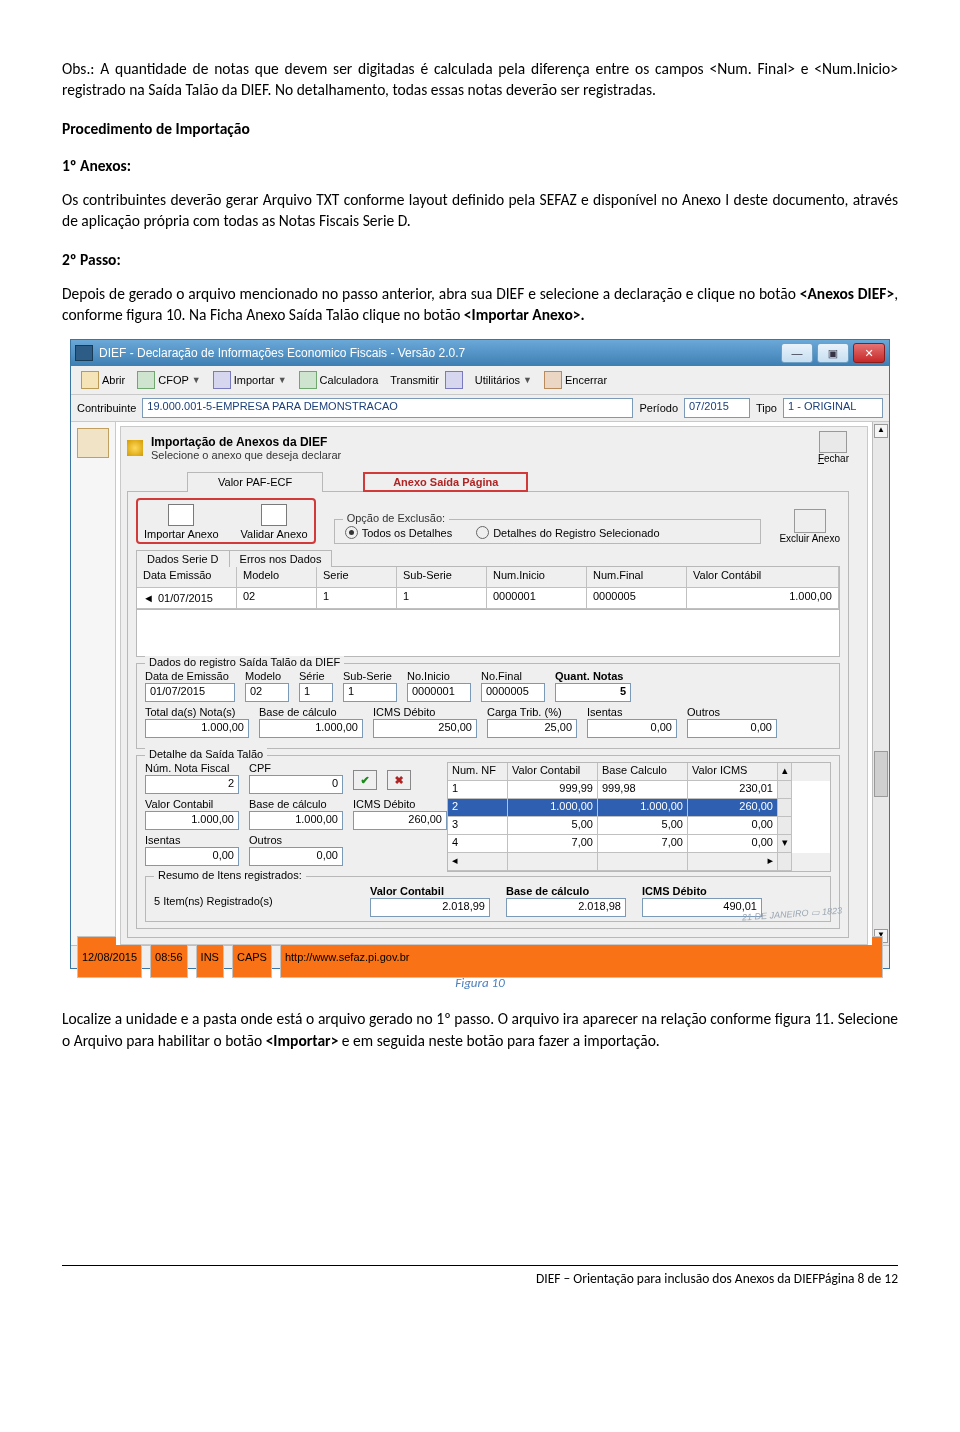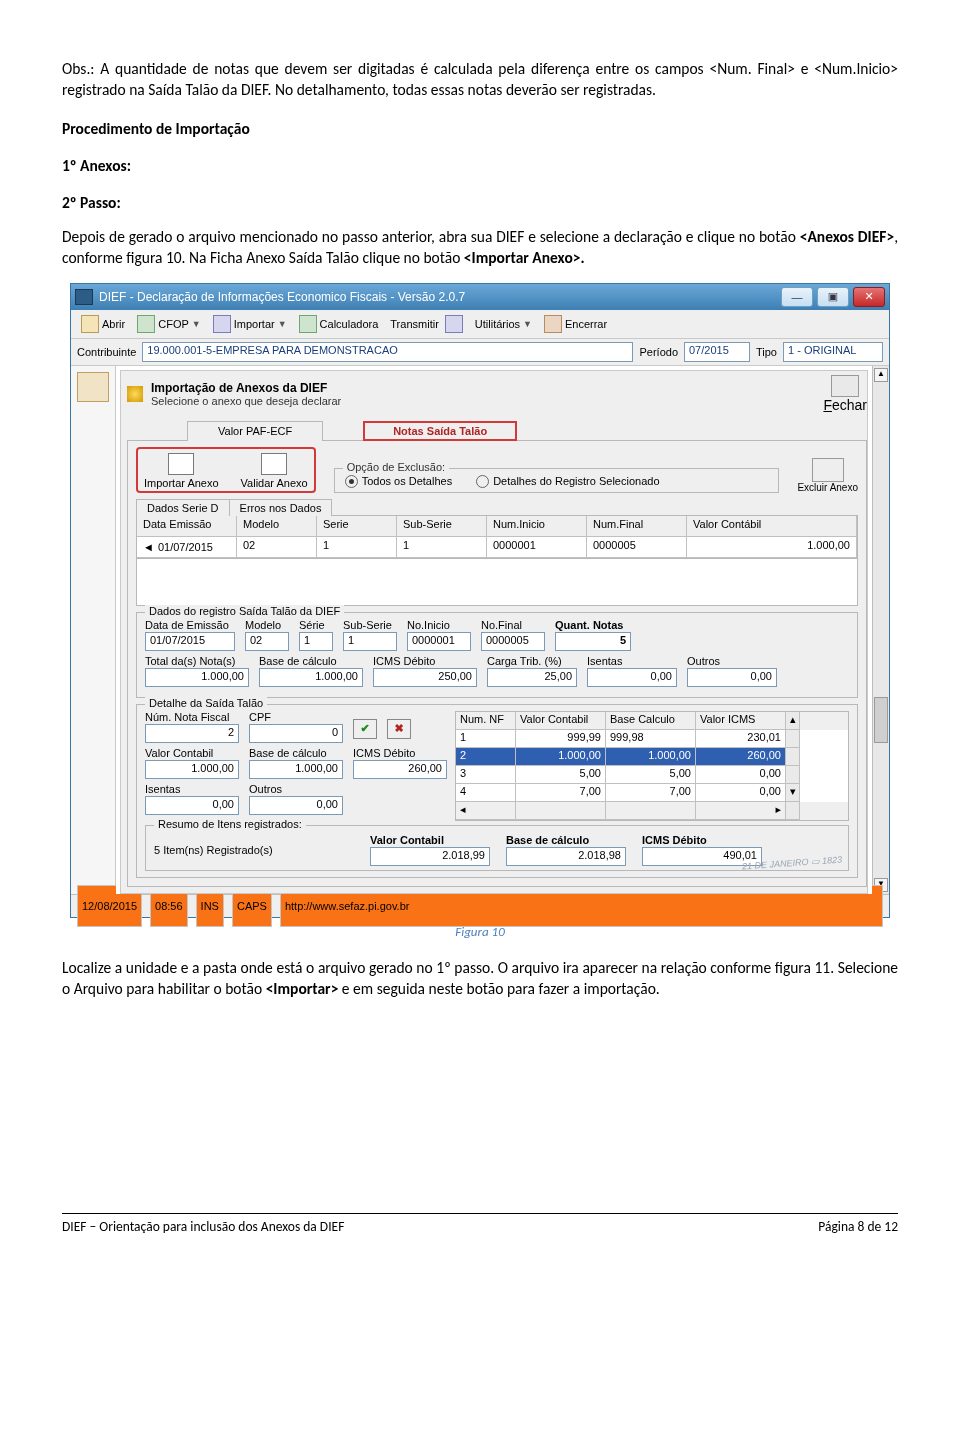--- a/index.html
+++ b/index.html
@@ -1,21 +1,21 @@
 <!DOCTYPE html>
 <html><head>
 <meta charset="utf-8">
 <style>
   body{margin:0;background:#fff;font-family:Calibri,Arial,sans-serif;color:#000;width:960px}
   .page{padding:58px 62px 30px 62px;box-sizing:border-box}
   p{margin:0 0 14px 0;line-height:1.38;font-size:15.5px;text-align:justify}
   .bold{font-weight:bold}
   .headline{font-weight:bold;font-size:15.5px;margin:18px 0 14px 0}
   .caption{text-align:center;color:#4F81BD;font-style:italic;font-size:13px;margin:6px 0 18px 0}
-  .footer{border-top:1px solid #000;margin:170px 62px 0 62px;display:flex;justify-content:space-between;font-size:13.5px;padding-top:4px}
+  .footer{border-top:1px solid #000;margin:170px 62px 0 62px;display:flex;justify-content:flex-end;font-size:13.5px;padding-top:4px}
   
   .shot{width:820px;margin:0 auto 4px auto;font-family:Liberation Sans, sans-serif;font-size:11px;color:#000}
   .win{border:1px solid #3976a3}
   .titlebar{height:26px;background:linear-gradient(#6aa8d8,#3e7fb3);display:flex;align-items:center;color:#fff;font-size:12px;padding:0 4px}
   .titlebar .t-icon{width:16px;height:14px;background:#2d5d86;border:1px solid #173a55;margin-right:6px}
   .winbtns{margin-left:auto;display:flex;gap:4px}
   .wbtn{width:30px;height:18px;border-radius:3px;background:linear-gradient(#e9f2fa,#c5dff2);border:1px solid #6f9fc3;display:flex;align-items:center;justify-content:center;font-size:11px;color:#334}
   .wbtn.close{background:linear-gradient(#e57373,#c62828);color:#fff;border-color:#8b1c1c}
   .toolbar{display:flex;align-items:center;gap:4px;padding:3px 6px;background:#efefef;border-bottom:1px solid #c9c9c9;font-size:11px}
   .tb-item{display:flex;align-items:center;gap:3px;padding:2px 4px}
@@ -23,26 +23,26 @@
   .tb-ico.b2{background:#cfe4cf;border-color:#6fa76f}
   .tb-ico.b3{background:#d6d6ee;border-color:#7a7abf}
   .tb-ico.b4{background:#ead6c2;border-color:#b88a5c}
   .dd{font-size:9px;color:#555}
   .row2{display:flex;align-items:center;gap:6px;padding:3px 6px;background:#efefef;border-bottom:1px solid #c9c9c9}
   .fld{border:1px solid #7a9ab8;background:#fff;padding:1px 4px;height:16px;font-size:11px;color:#1a3e7a}
   .body{display:flex}
   .sidebar{width:44px;background:#f6f6f6;border-right:1px solid #c9c9c9;display:flex;flex-direction:column;align-items:center;padding-top:6px;gap:170px}
   .side-ico{width:30px;height:28px;background:#f0e3c6;border:1px solid #c0a060}
   .main{flex:1;background:#fff;position:relative}
-  .canvas{margin:4px 4px 0 4px;border:1px solid #c9c9c9;background:#efefef;padding:4px 0 6px 6px}
+  .canvas{margin:4px 4px 0 4px;border:1px solid #c9c9c9;background:#efefef;padding:4px 18px 6px 6px}
   .hdrline{display:flex;align-items:center;gap:8px}
   .star{width:16px;height:16px;background:radial-gradient(#ffd95a,#d19a00)}
   .hdr-title{font-weight:bold;font-size:12px}
   .hdr-sub{font-size:11px;color:#333}
-  .fechar{margin-left:auto;font-size:14px}
+  .fechar{margin-left:auto;font-size:10px}
   .fechar .ico{width:26px;height:20px;background:#e9e9e9;border:1px solid #999;margin:0 auto}
   .tabs{display:flex;gap:40px;margin:8px 0 0 60px}
   .tab{background:#efefef;border:1px solid #b8b8b8;border-bottom:none;padding:3px 30px;font-size:11px}
   .tab.red{border:2px solid #d23a3a;color:#b02424;font-weight:bold;padding:2px 28px}
   .panel{border:1px solid #b8b8b8;background:#efefef;padding:6px 8px 8px 8px;margin-top:-1px}
   .toprow{display:flex;align-items:flex-end;gap:18px}
   .redbox{border:2px solid #d23a3a;border-radius:4px;padding:4px 6px 2px 6px;display:flex;gap:22px}
   .act{text-align:center;font-size:11px}
   .act .ico{width:24px;height:20px;border:1px solid #7a7a7a;background:#fff;margin:0 auto 2px auto}
   .grp{border:1px solid #b8b8b8;padding:6px 10px 4px 10px;position:relative;background:#efefef}
@@ -61,21 +61,21 @@
   .gh{background:#efefef}
   .gr .c1{display:flex;align-items:center;gap:4px}
   .blankarea{height:46px;background:#fff;border:1px solid #b8b8b8;border-top:none}
   .fs{border:1px solid #b8b8b8;background:#efefef;margin-top:6px;padding:6px 8px 6px 8px;position:relative}
   .fs .legend{position:absolute;top:-8px;left:8px;background:#efefef;padding:0 4px;font-size:11px}
   .ffrow{display:flex;gap:10px;margin-bottom:4px}
   .ff{display:flex;flex-direction:column;font-size:11px}
   .ff label{margin-bottom:1px}
   .ff .val{border:1px solid #7a9ab8;background:#fff;padding:1px 4px;height:15px;text-align:right}
   .ff .val.l{text-align:left}
-  .detwrap{display:flex;gap:8px}
+  .detwrap{display:flex;}
   .detleft{flex:0 0 300px}
   .dettbl{flex:1;border:1px solid #b8b8b8;background:#fff}
   .dh,.dr{display:grid;grid-template-columns:60px 90px 90px 90px 14px}
   .dh div,.dr div{border-right:1px solid #c0c0c0;border-bottom:1px solid #c0c0c0;padding:1px 4px;font-size:11px;height:15px}
   .dh{background:#efefef}
   .dr.sel div{background:#2f5fb0;color:#fff}
   .dscroll{background:#eaeaea}
   .ckx{display:flex;gap:10px;margin-bottom:4px}
   .ckbtn{width:22px;height:18px;border:1px solid #888;background:#efefef;display:flex;align-items:center;justify-content:center;font-weight:bold}
   .ckbtn.g{color:#1a8a1a}
@@ -89,20 +89,21 @@
   .sthumb{width:12px;height:44px;background:#cfcfcf;border:1px solid #9a9a9a;margin-top:180px}
   .wm{position:absolute;right:30px;bottom:26px;font-size:9px;color:#9aa6b2;font-style:italic;transform:rotate(-4deg)}
 </style>
 </head>
 <body>
 
 <div class="page">
   <p>Obs.: A quantidade de notas que devem ser digitadas é calculada pela diferença entre os campos &lt;Num. Final&gt; e &lt;Num.Inicio&gt; registrado na Saída Talão da DIEF. No detalhamento, todas essas notas deverão ser registradas.</p>
   <div class="headline">Procedimento de Importação</div>
   <div class="headline">1º Anexos:</div>
+  <p>Os contribuintes deverão gerar Arquivo TXT conforme layout definido pela SEFAZ e disponível no Anexo I deste documento, através de aplicação própria com todas as Notas Fiscais Serie D.</p>
   <div class="headline">2º Passo:</div>
   <p>
     <span>Depois de gerado o arquivo mencionado no passo anterior, abra sua DIEF e selecione a declaração e clique no botão </span><span class="bold">&lt;Anexos DIEF&gt;</span><span>, conforme figura 10. Na Ficha Anexo Saída Talão clique no botão </span><span class="bold">&lt;Importar Anexo&gt;.</span>
   </p>
 
   <div class="shot">
     <div class="win">
       <div class="titlebar">
         <div class="t-icon"></div>
         <span>DIEF - Declaração de Informações Economico Fiscais - Versão 2.0.7</span>
@@ -169,21 +170,21 @@
                 <div class="hdr-sub">Selecione o anexo que deseja declarar</div>
               </div>
               <div class="fechar">
                 <div class="ico"></div>
                 <div><u>F</u>echar</div>
               </div>
             </div>
 
             <div class="tabs">
               <div class="tab">Valor PAF-ECF</div>
-              <div class="tab red">Notas Saída Talão</div>
+              <div class="tab red">Anexo Saída Página</div>
             </div>
 
             <div class="panel">
               <div class="toprow">
                 <div class="redbox">
                   <div class="act"><div class="ico"></div><span>Importar Anexo</span></div>
                   <div class="act"><div class="ico"></div><span>Validar Anexo</span></div>
                 </div>
                 <div class="grp" style="flex:1">
                   <div class="legend">Opção de Exclusão:</div>

